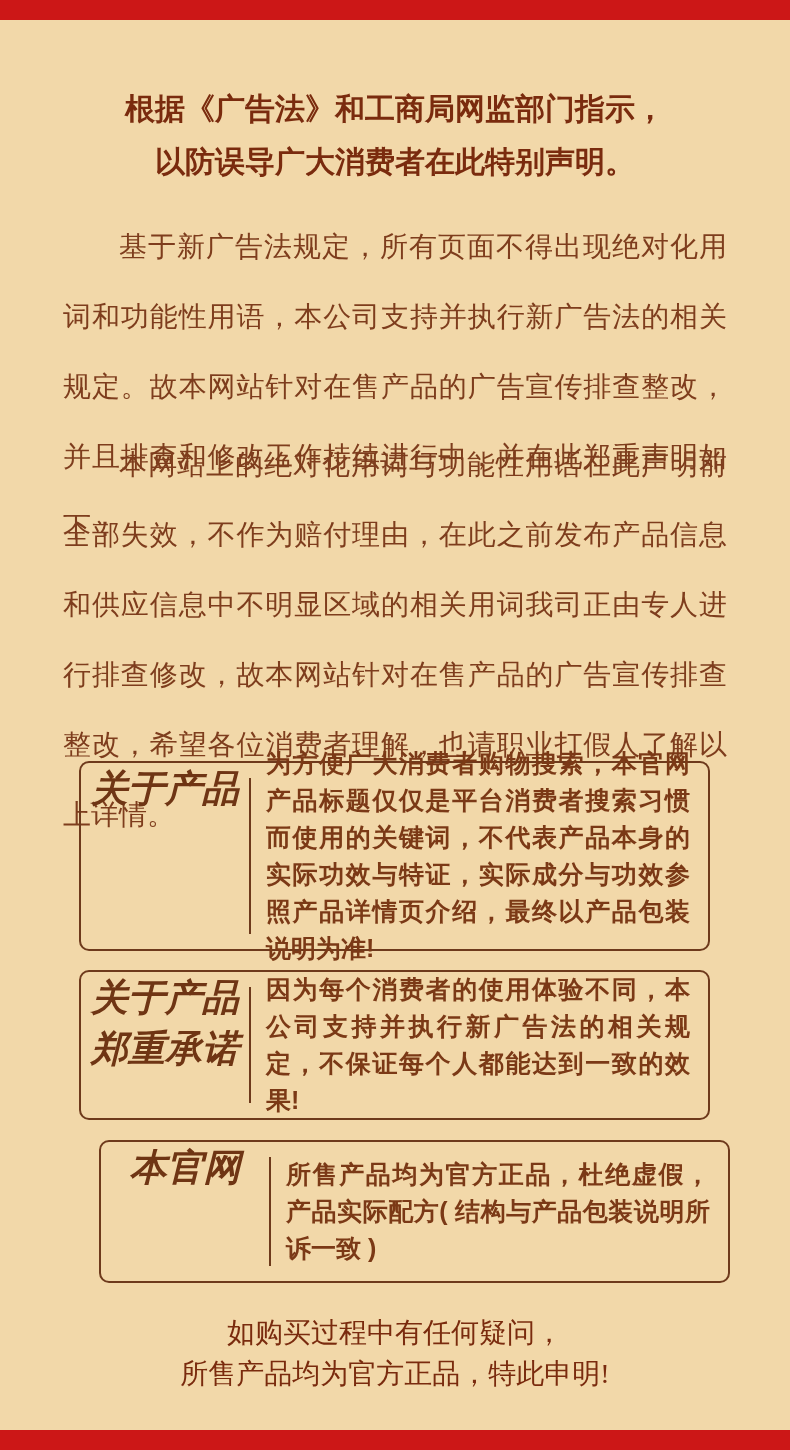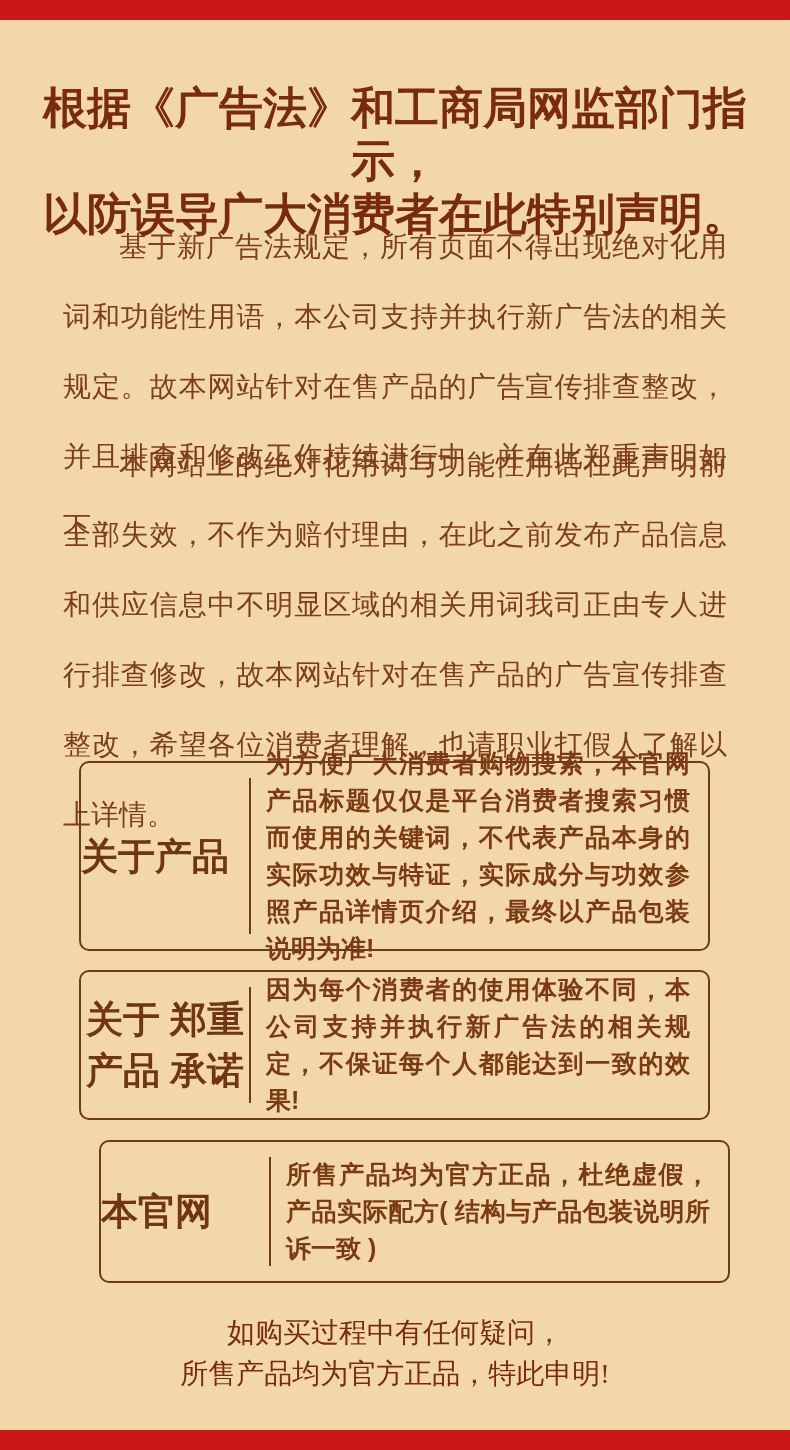--- a/index.html
+++ b/index.html
@@ -19,21 +19,21 @@
     background:var(--bg);
     overflow:hidden;
     font-family:"Liberation Serif","DejaVu Serif",serif;
   }
   .bar{position:absolute;left:0;right:0;height:20px;background:var(--red);}
   .bar.top{top:0;}
   .bar.bottom{bottom:0;}
   .title{
     position:absolute;top:82px;left:20px;right:20px;
     text-align:center;
-    font-size:44px;font-weight:bold;
+    font-size:30px;font-weight:bold;
     line-height:53px;
     color:var(--title);
     margin:0;
   }
   .para{
     position:absolute;left:63px;width:664px;
     font-size:28px;line-height:70px;
     text-align:justify;text-indent:2em;
     color:var(--body);
     margin:0;
@@ -46,25 +46,26 @@
     border:2px solid var(--border);
     border-radius:10px;
     display:flex;align-items:stretch;
     background:transparent;
   }
   .notice-box.b1{top:761px;height:190px;}
   .notice-box.b2{top:970px;height:150px;}
   .notice-box.b3{top:1140px;height:143px;margin-left:20px;}
   .box-label{
     width:168px;flex:0 0 168px;
-    display:flex;
-    justify-content:space-between;align-items:center;
+    display:flex;flex-direction:column;
+    justify-content:flex-start;align-items:center;
     font-size:37px;font-weight:bold;line-height:51px;
     color:var(--label);
     text-align:center;
+    font-style:italic;
   }
   .box-divider{
     width:2px;flex:0 0 2px;
     background:var(--border);
     margin:15px 0;
   }
   .box-text{
     flex:1;
     display:flex;align-items:center;
     padding:8px 18px 8px 15px;

